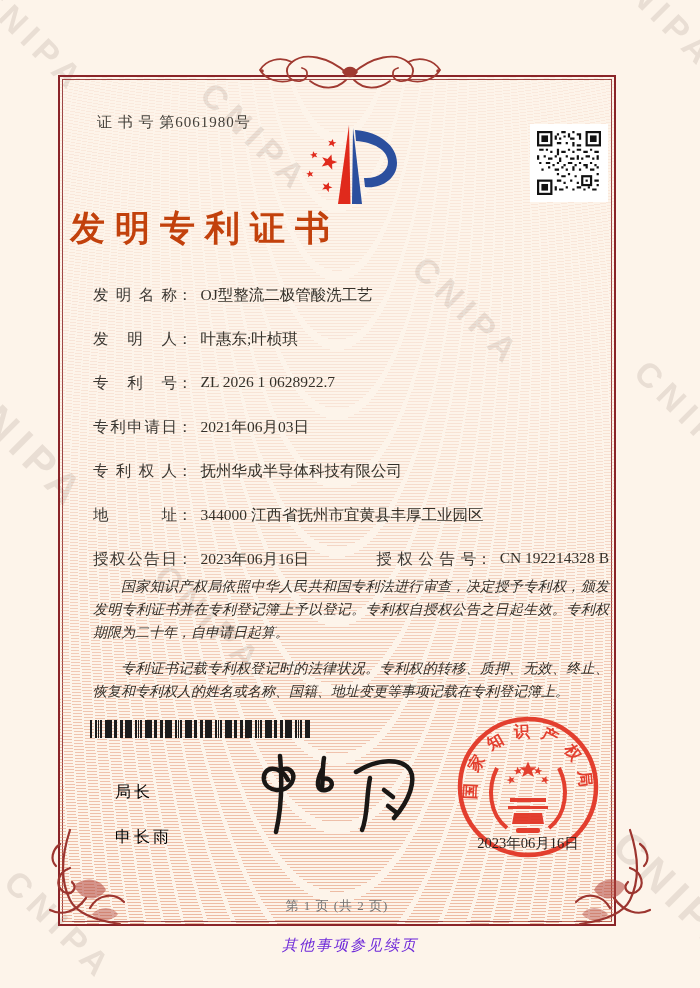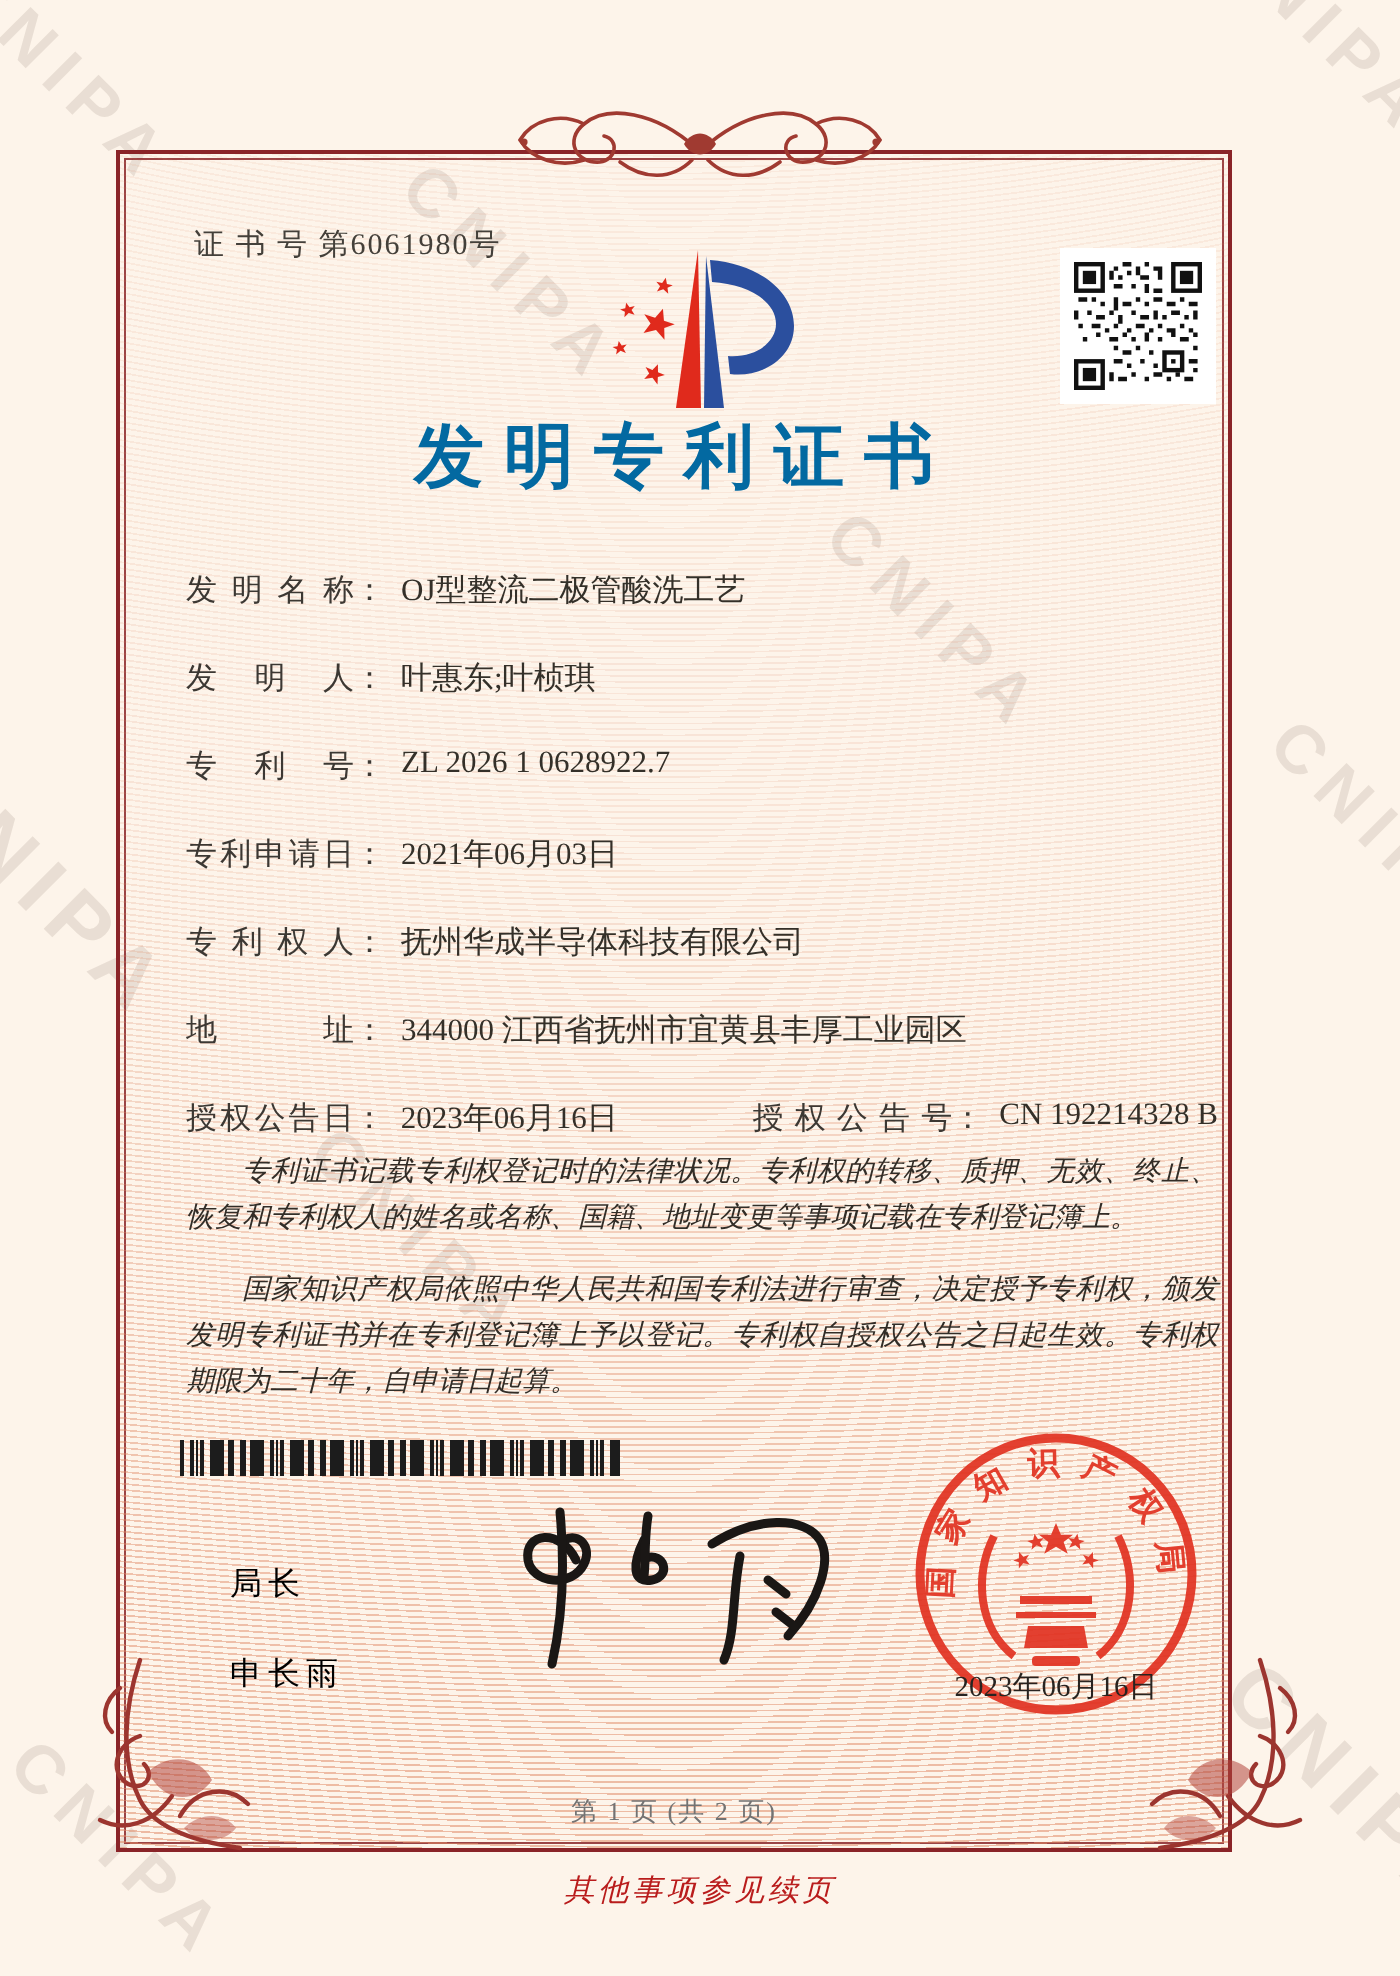--- a/index.html
+++ b/index.html
@@ -39,23 +39,23 @@
   }
   .panel > *{position:absolute;z-index:1;}
 
   .cert-no{left:37px;top:36px;font-size:15px;letter-spacing:1px;color:#44403a;}
 
   .logo{left:244px;top:45px;width:104px;height:82px;}
   .qr-box{left:470px;top:47px;width:78px;height:78px;background:#fff;box-sizing:border-box;padding:7px;}
   .qr-box svg{display:block;width:64px;height:64px;}
 
   .title{
-    left:0;top:128px;width:100%;text-align:center;
+    left:0;top:128px;width:100%;text-align:left;
     font-size:35px;font-weight:700;letter-spacing:10px;padding-left:10px;
-    box-sizing:border-box;color:#0369a1;
+    box-sizing:border-box;color:#c2410c;
   }
 
   .fields{left:33px;top:208px;width:516px;font-size:15.5px;}
   .row{display:flex;align-items:flex-start;height:24px;margin-bottom:20px;white-space:nowrap;}
   .flabel{
     display:inline-block;width:84px;color:#3c3833;
     text-align:justify;text-align-last:justify;
   }
   .colon{margin-right:8px;color:#3c3833;}
   .fvalue{color:#343029;}
@@ -91,21 +91,21 @@
   }
 
   
   .orn{position:absolute;z-index:3;pointer-events:none;}
   .orn-top{left:252px;top:50px;width:196px;height:48px;}
   .orn-bl{left:40px;top:828px;width:95px;height:102px;}
   .orn-br{left:565px;top:828px;width:95px;height:102px;transform:scaleX(-1);}
 
   .continuation{
     position:absolute;z-index:2;left:0;top:936px;width:100%;text-align:center;
-    font-size:15px;font-style:italic;letter-spacing:2px;color:#b91c1c;
+    font-size:15px;font-style:italic;letter-spacing:2px;color:#6d28d9;
   }
 </style>
 </head>
 <body>
 
 <div class="page">
 
   <div class="wm" style="left:-38px;top:18px">CNIPA</div>
   <div class="wm" style="left:186px;top:118px">CNIPA</div>
   <div class="wm" style="left:592px;top:-6px">CNIPA</div>
@@ -201,22 +201,22 @@
         <span class="flabel">授权公告日</span>
           <span class="colon">：</span>
         <span class="fvalue v1">2023年06月16日</span>
         <span class="flabel l2">授权公告号</span>
           <span class="colon">：</span>
         <span class="fvalue">CN 192214328 B</span>
       </div>
     </div>
 
     <div class="paras">
+      <p class="para">国家知识产权局依照中华人民共和国专利法进行审查，决定授予专利权，颁发发明专利证书并在专利登记簿上予以登记。专利权自授权公告之日起生效。专利权期限为二十年，自申请日起算。</p>
       <p class="para">专利证书记载专利权登记时的法律状况。专利权的转移、质押、无效、终止、恢复和专利权人的姓名或名称、国籍、地址变更等事项记载在专利登记簿上。</p>
-      <p class="para">国家知识产权局依照中华人民共和国专利法进行审查，决定授予专利权，颁发发明专利证书并在专利登记簿上予以登记。专利权自授权公告之日起生效。专利权期限为二十年，自申请日起算。</p>
     </div>
 
     <div class="barcode"></div>
 
     <div class="signer">
       <div>局长</div>
       <div class="name">申长雨</div>
     </div>
 
     <svg class="signature" viewBox="0 0 215 160">

